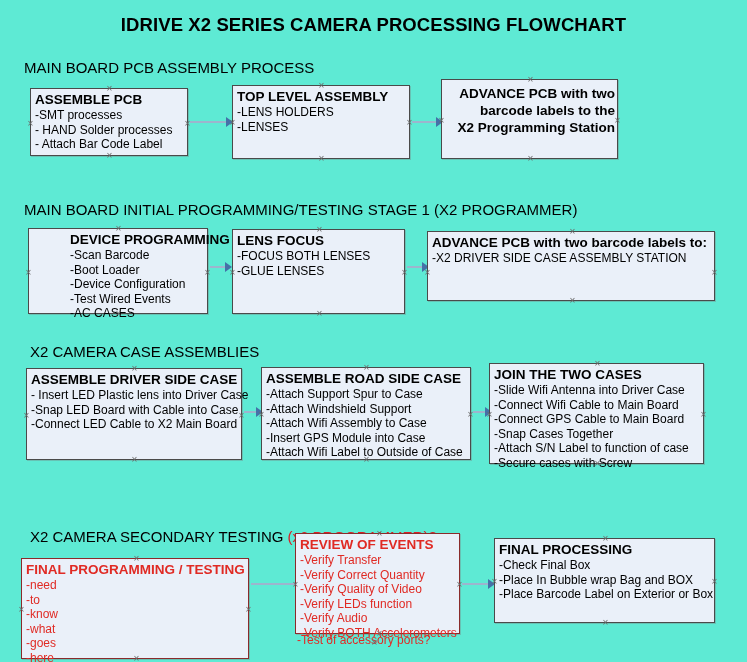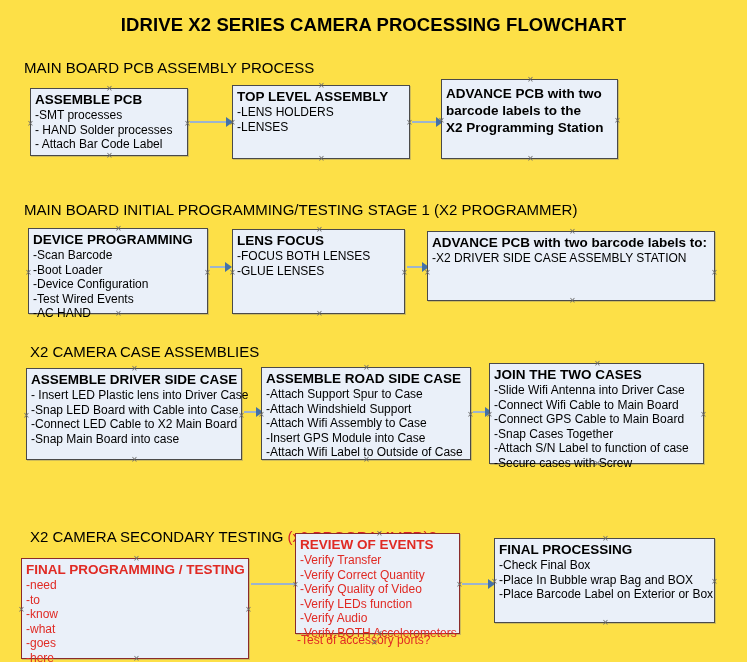--- a/index.html
+++ b/index.html
@@ -7,21 +7,21 @@
     padding: 0;
     background: #ffffff;
   }
   body {
     font-family: "Liberation Sans", sans-serif;
   }
   #canvas {
     position: relative;
     width: 747px;
     height: 662px;
-    background: #fde047;
+    background: #5eead4;
     overflow: hidden;
   }
   .title {
     position: absolute;
     left: 0;
     top: 14px;
     width: 747px;
     text-align: center;
     font-size: 18.5px;
     font-weight: bold;
@@ -148,44 +148,44 @@
     </div>
     <span class="handle" style="left:84px; top:-5px;"></span>
     <span class="handle" style="left:84px; bottom:-5px;"></span>
     <span class="handle" style="left:-5px; top:32px;"></span>
     <span class="handle" style="right:-5px; top:32px;"></span>
   </div>
 
   <div class="conn-line" style="left:412px; top:121px; width:28px;"></div>
   <div class="conn-head" style="left:436px; top:117px;"></div>
 
-  <div class="box" style="left:441px; top:79px; width:177px; height:80px;">
+  <div class="box" style="left:441px; top:79px; width:177px; height:80px;text-align:right;">
     <div class="box-inner" style="padding-top:5px;">
       <div class="box-title-multi">ADVANCE PCB with two</div>
       <div class="box-title-multi">barcode labels to the</div>
       <div class="box-title-multi"> X2 Programming Station</div>
     </div>
     <span class="handle" style="left:84px; top:-5px;"></span>
     <span class="handle" style="left:84px; bottom:-5px;"></span>
     <span class="handle" style="left:-5px; top:36px;"></span>
     <span class="handle" style="right:-5px; top:36px;"></span>
   </div>
 
   <div class="section-head" style="left:24px; top:201px;">
     <span>MAIN BOARD INITIAL PROGRAMMING/TESTING STAGE 1 (X2 PROGRAMMER)</span>
   </div>
 
-  <div class="box" style="left:28px; top:228px; width:180px; height:86px;">
+  <div class="box" style="left:28px; top:228px; width:180px; height:86px;padding-left:37px;">
     <div class="box-inner">
       <div class="box-title">DEVICE PROGRAMMING</div>
       <div class="box-line">-Scan Barcode</div>
       <div class="box-line">-Boot Loader</div>
       <div class="box-line">-Device Configuration</div>
       <div class="box-line">-Test Wired Events</div>
-      <div class="box-line">-AC HAND</div>
+      <div class="box-line">-AC CASES</div>
     </div>
     <span class="handle" style="left:85px; top:-5px;"></span>
     <span class="handle" style="left:85px; bottom:-5px;"></span>
     <span class="handle" style="left:-5px; top:39px;"></span>
     <span class="handle" style="right:-5px; top:39px;"></span>
   </div>
 
   <div class="conn-line" style="left:210px; top:266px; width:19px;"></div>
   <div class="conn-head" style="left:225px; top:262px;"></div>
 
@@ -218,21 +218,20 @@
   <div class="section-head" style="left:30px; top:343px;">
     <span>X2 CAMERA CASE ASSEMBLIES</span>
   </div>
 
   <div class="box" style="left:26px; top:368px; width:216px; height:92px;">
     <div class="box-inner">
       <div class="box-title">ASSEMBLE DRIVER SIDE CASE</div>
       <div class="box-line">- Insert LED Plastic lens into Driver Case</div>
       <div class="box-line">-Snap LED Board with Cable into Case</div>
       <div class="box-line">-Connect LED Cable to X2 Main Board</div>
-      <div class="box-line">-Snap Main Board into case</div>
     </div>
     <span class="handle" style="left:103px; top:-5px;"></span>
     <span class="handle" style="left:103px; bottom:-5px;"></span>
     <span class="handle" style="left:-5px; top:42px;"></span>
     <span class="handle" style="right:-5px; top:42px;"></span>
   </div>
 
   <div class="conn-line" style="left:244px; top:411px; width:16px;"></div>
   <div class="conn-head" style="left:256px; top:407px;"></div>
 

